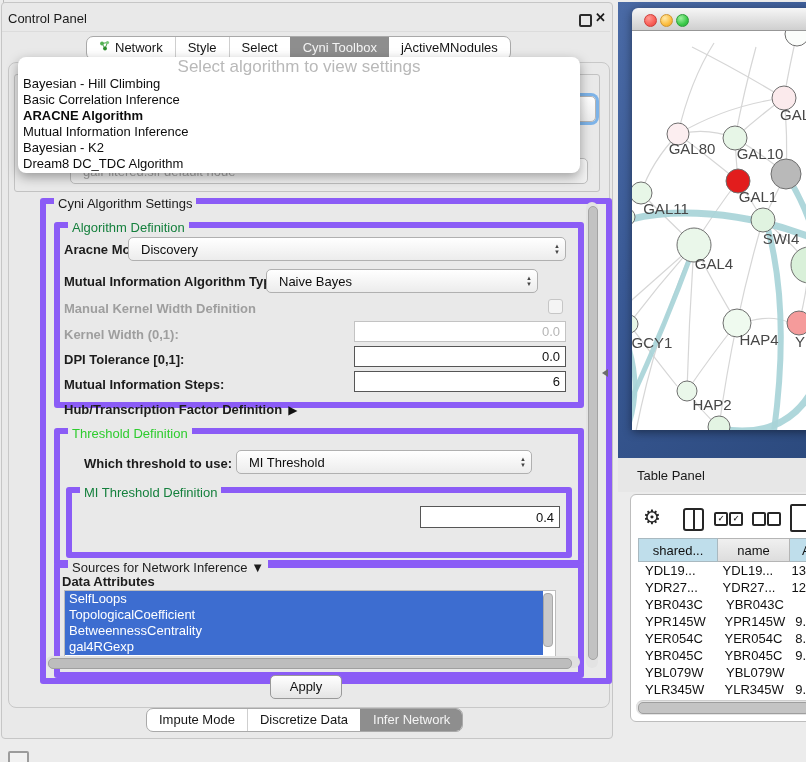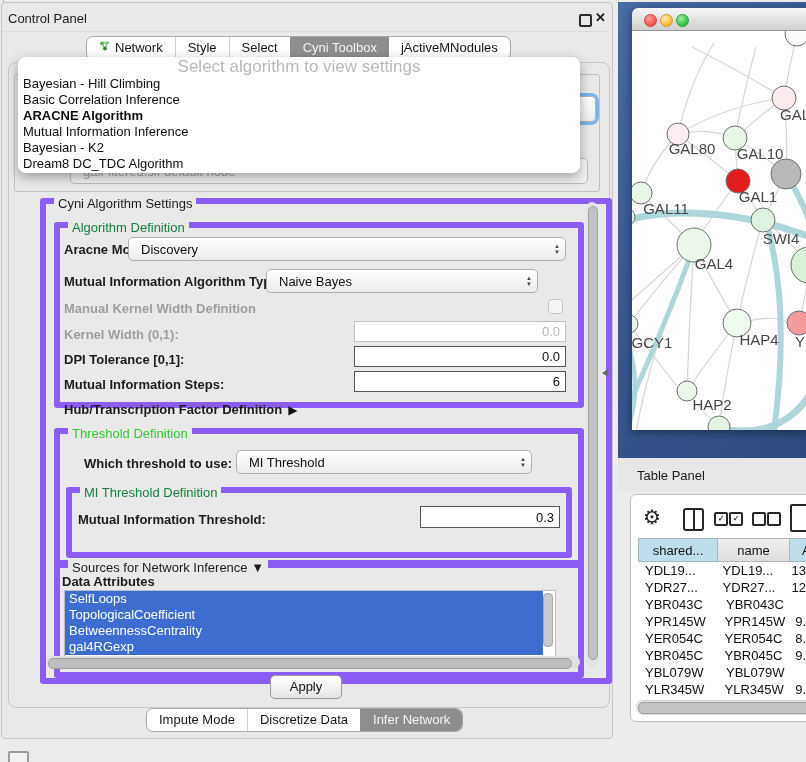--- a/index.html
+++ b/index.html
@@ -226,22 +226,21 @@
   <div class="abs combo" style="left:236px;top:450px;width:296px;height:24px;">
     <span class="ctext">MI Threshold</span>
     <span class="carrows">
         <span>▲</span>
         <span>▼</span>
       </span>
   </div>
   <div class="abs group mithr">
     <span class="group-label gl-blue">MI Threshold Definition</span>
   </div>
-  <div class="abs lbl" style="left:78px;top:512px;">Mutual Information Threshold:</div>
-  <div class="abs field" style="left:420px;top:506px;width:140px;height:22px;">0.3</div>
+  <div class="abs field" style="left:420px;top:506px;width:140px;height:22px;">0.4</div>
 
   <div class="abs group sources">
     <span class="group-label gl-black"><span>Sources for Network Inference</span> <span>▼</span></span>
   </div>
   <div class="abs lbl" style="left:62px;top:574px;">Data Attributes</div>
   <div class="abs attr-list" id="attr-list">
     <div class="list-vscroll"></div>
   <div class="attr-item">SelfLoops</div>
       <div class="attr-item">TopologicalCoefficient</div>
       <div class="attr-item">BetweennessCentrality</div>

